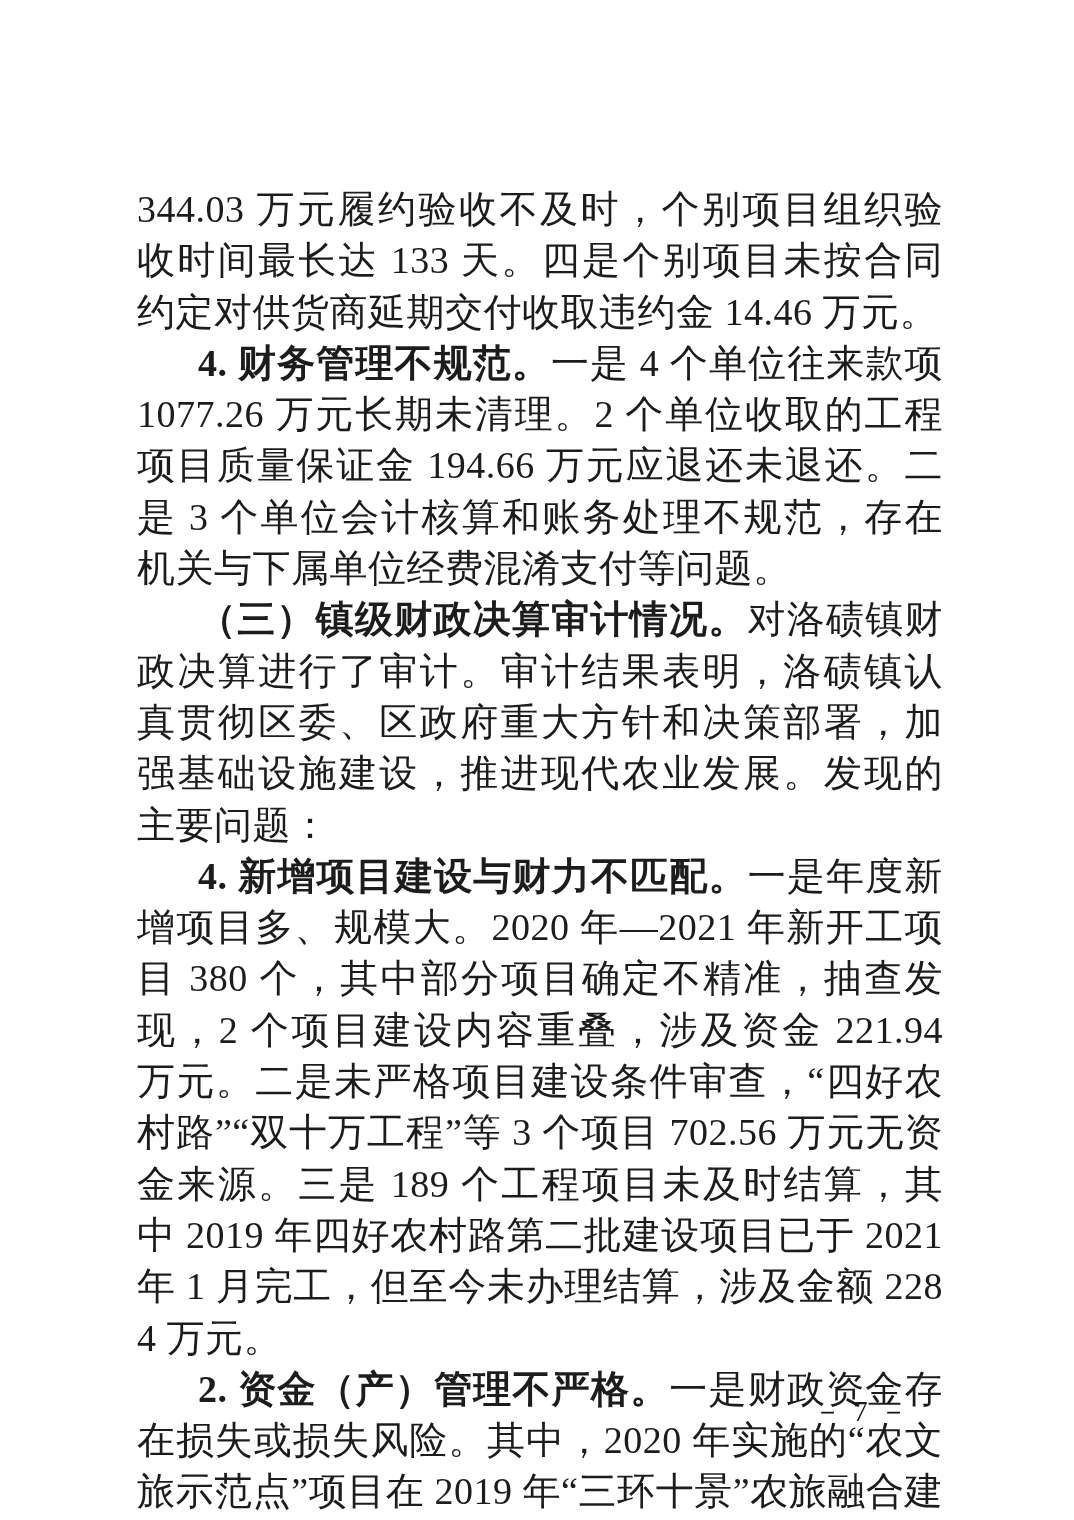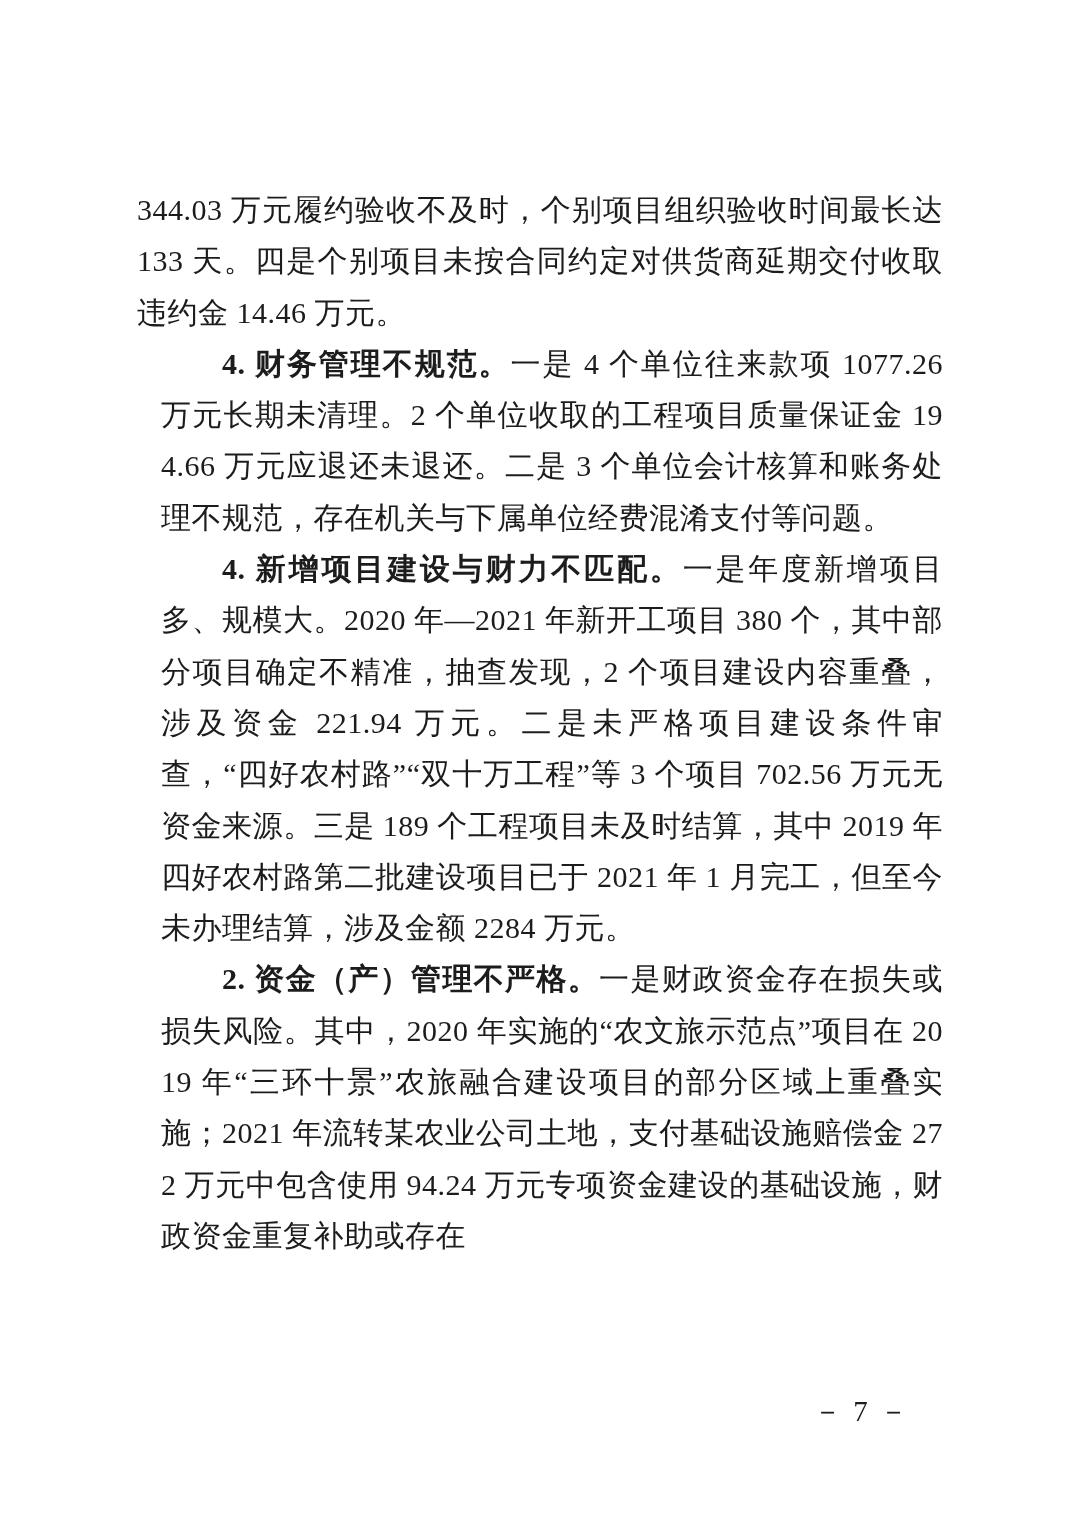--- a/index.html
+++ b/index.html
@@ -21,46 +21,46 @@
     background: #ffffff;
   }
   .text-block {
     position: absolute;
     left: 137px;
     top: 184px;
     width: 806px;
   }
   .para {
     margin: 0;
-    font-size: 30px;
+    font-size: 38px;
     line-height: 51.3px;
     text-align: justify;
     letter-spacing: 0.5px;
     word-break: break-all;
   }
   .para.indent {
     text-indent: 61px;
-    margin-left: 24px;
   }
   .seg-bold {
     font-weight: bold;
   }
   .page-number {
     position: absolute;
     top: 1392px;
     right: 164px;
     font-size: 29px;
     letter-spacing: 2px;
     color: #1c1c1c;
   }
 </style>
 </head>
 <body>
 
 <div class="page">
   <div class="text-block" id="paragraphs">
       <div class="para"><span class="seg">344.03 万元履约验收不及时，个别项目组织验收时间最长达 133 天。四是个别项目未按合同约定对供货商延期交付收取违约金 14.46 万元。</span></div>
       <div class="para indent"><span class="seg-bold">4. 财务管理不规范。</span><span class="seg">一是 4 个单位往来款项 1077.26 万元长期未清理。2 个单位收取的工程项目质量保证金 194.66 万元应退还未退还。二是 3 个单位会计核算和账务处理不规范，存在机关与下属单位经费混淆支付等问题。</span></div>
+      <div class="para indent"><span class="seg-bold">（三）镇级财政决算审计情况。</span><span class="seg">对洛碛镇财政决算进行了审计。审计结果表明，洛碛镇认真贯彻区委、区政府重大方针和决策部署，加强基础设施建设，推进现代农业发展。发现的主要问题：</span></div>
       <div class="para indent"><span class="seg-bold">4. 新增项目建设与财力不匹配。</span><span class="seg">一是年度新增项目多、规模大。2020 年—2021 年新开工项目 380 个，其中部分项目确定不精准，抽查发现，2 个项目建设内容重叠，涉及资金 221.94 万元。二是未严格项目建设条件审查，“四好农村路”“双十万工程”等 3 个项目 702.56 万元无资金来源。三是 189 个工程项目未及时结算，其中 2019 年四好农村路第二批建设项目已于 2021 年 1 月完工，但至今未办理结算，涉及金额 2284 万元。</span></div>
       <div class="para indent"><span class="seg-bold">2. 资金（产）管理不严格。</span><span class="seg">一是财政资金存在损失或损失风险。其中，2020 年实施的“农文旅示范点”项目在 2019 年“三环十景”农旅融合建设项目的部分区域上重叠实施；2021 年流转某农业公司土地，支付基础设施赔偿金 272 万元中包含使用 94.24 万元专项资金建设的基础设施，财政资金重复补助或存在</span></div>
     </div>
   <div class="page-number">－ 7 －</div>
 </div>
 
 </body></html>

